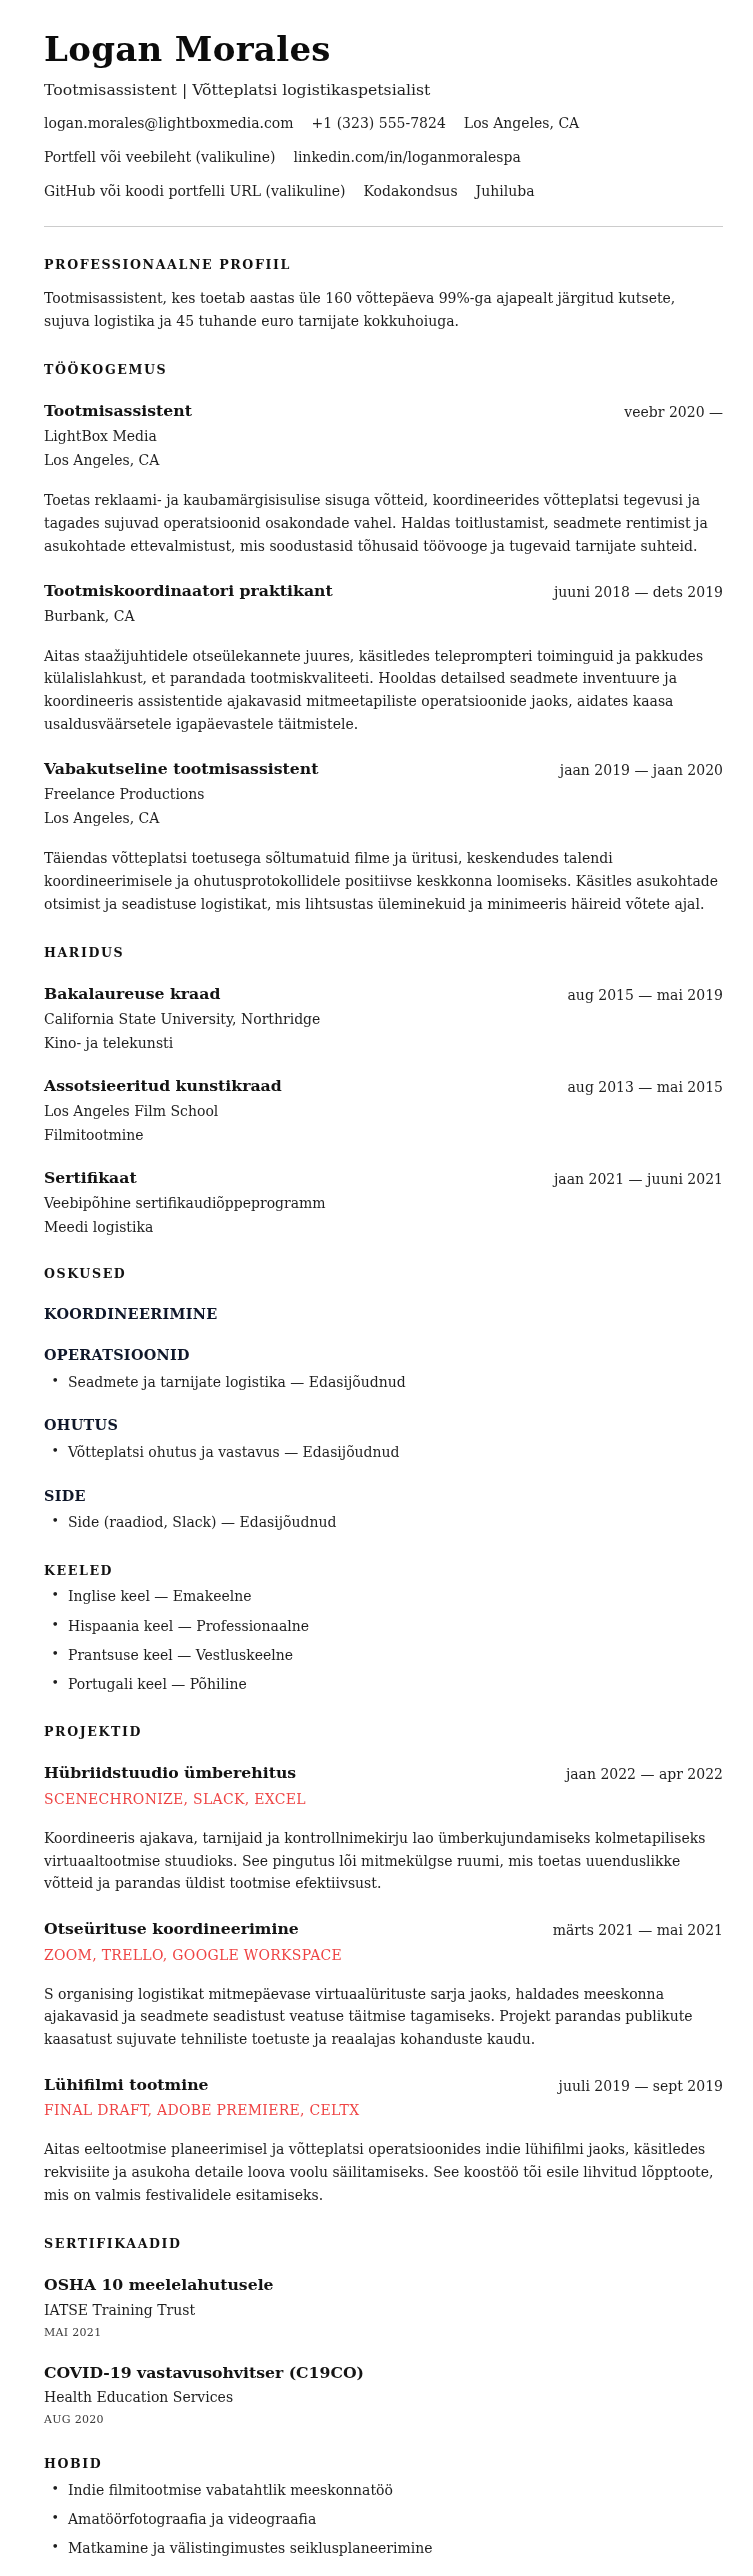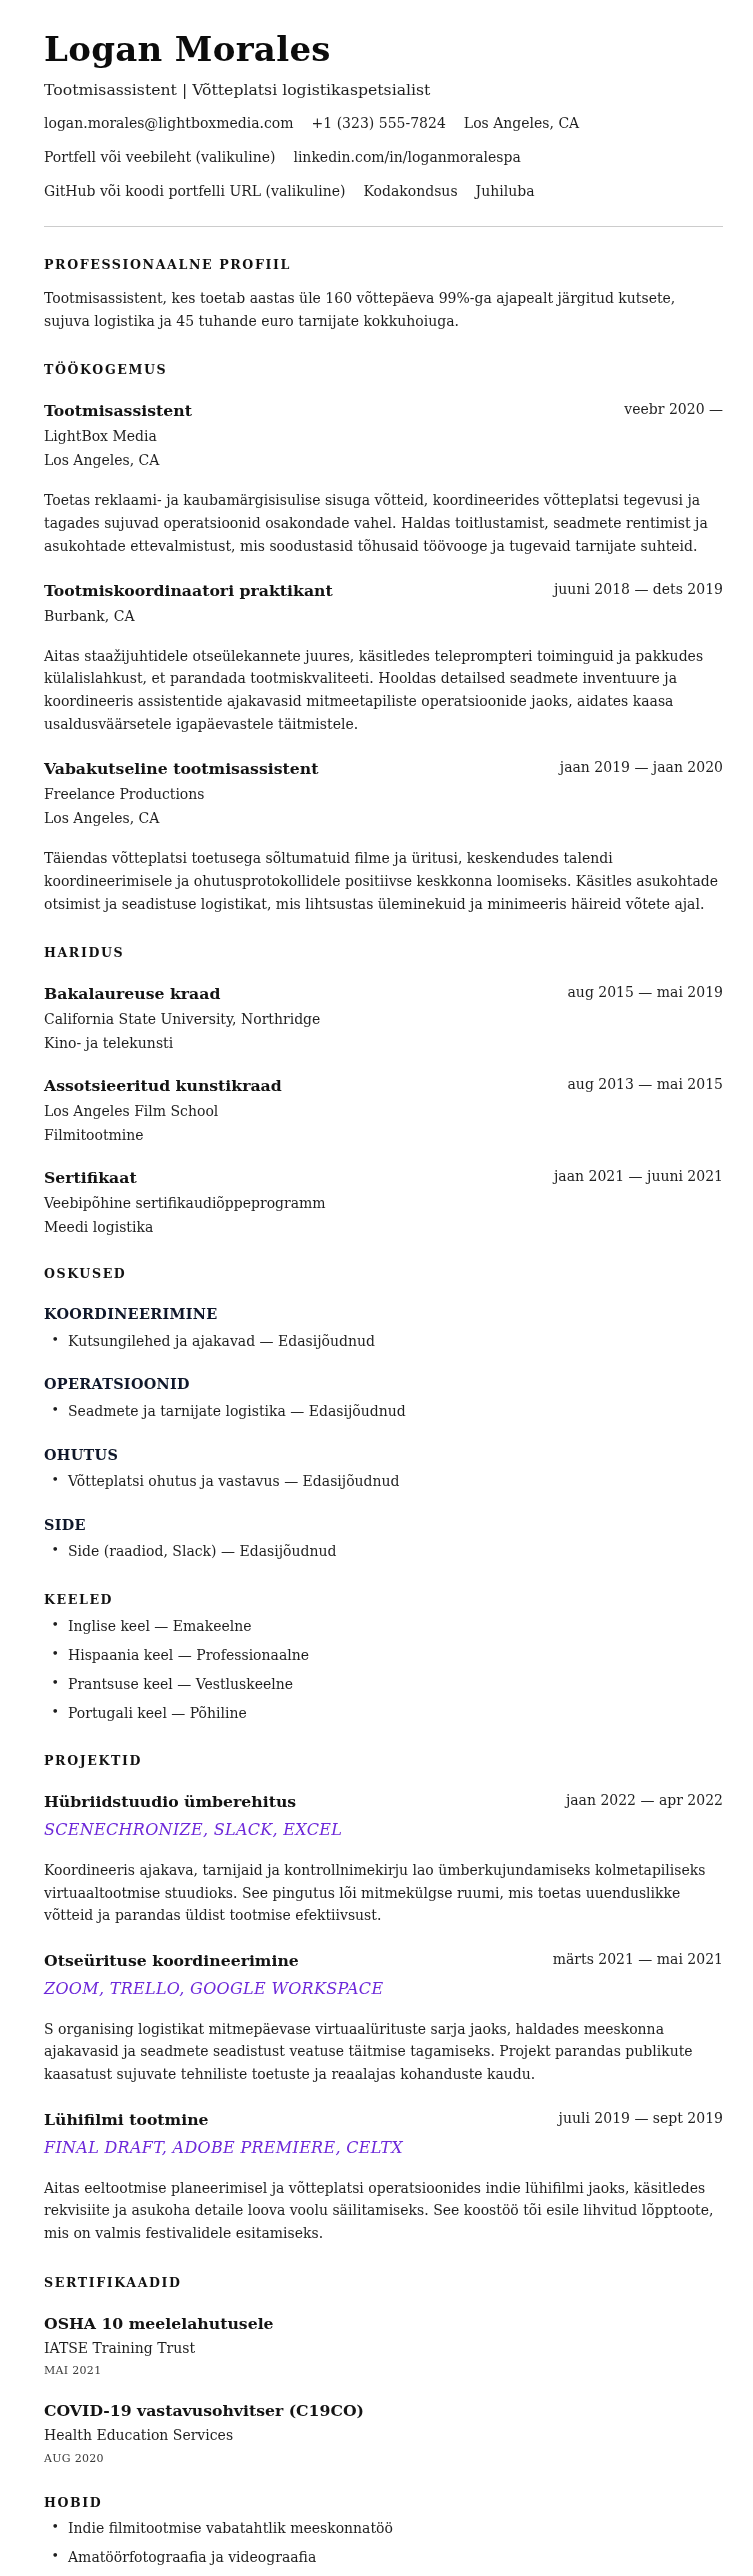--- a/index.html
+++ b/index.html
@@ -63,21 +63,21 @@
     line-height: 1.62;
     color: #1e1e1e;
     max-width: 678px;
   }
 
   
   .entry { margin-top: 24px; }
   .entry-head {
     display: flex;
     justify-content: space-between;
-    align-items: flex-start;
+    align-items: flex-end;
     gap: 20px;
   }
   .entry-title {
     margin: 0;
     font-size: 15.7px;
     font-weight: 700;
     color: #141414;
   }
   .entry-date {
     font-size: 14px;
@@ -86,24 +86,23 @@
   }
   .entry-line {
     margin-top: 6.3px;
     font-size: 14px;
     color: #1e1e1e;
     line-height: 1.3;
   }
   .entry-desc { margin-top: 20px; }
   .tools-line {
     margin-top: 8.8px;
-    font-size: 16px;
+    font-size: 14px;
     letter-spacing: 0.3px;
-    color: #6d28d9;
-    font-style: italic;
+    color: #ef4444;
   }
   .cert-date {
     margin-top: 7px;
     font-size: 11px;
     letter-spacing: 0.3px;
     color: #3a3a3a;
   }
 
   
   .skill-group-name {
@@ -228,23 +227,20 @@
       </div>
       <div class="entry-line">Veebipõhine sertifikaudiõppeprogramm</div>
       <div class="entry-line">Meedi logistika</div>
     </article>
   </section>
 
   <section>
     <h2 class="section-heading">OSKUSED</h2>
 
     <h3 class="skill-group-name">KOORDINEERIMINE</h3>
-    <ul class="bullet-list">
-      <li>Kutsungilehed ja ajakavad — Edasijõudnud</li>
-    </ul>
 
     <h3 class="skill-group-name">OPERATSIOONID</h3>
     <ul class="bullet-list">
       <li>Seadmete ja tarnijate logistika — Edasijõudnud</li>
     </ul>
 
     <h3 class="skill-group-name">OHUTUS</h3>
     <ul class="bullet-list">
       <li>Võtteplatsi ohutus ja vastavus — Edasijõudnud</li>
     </ul>

